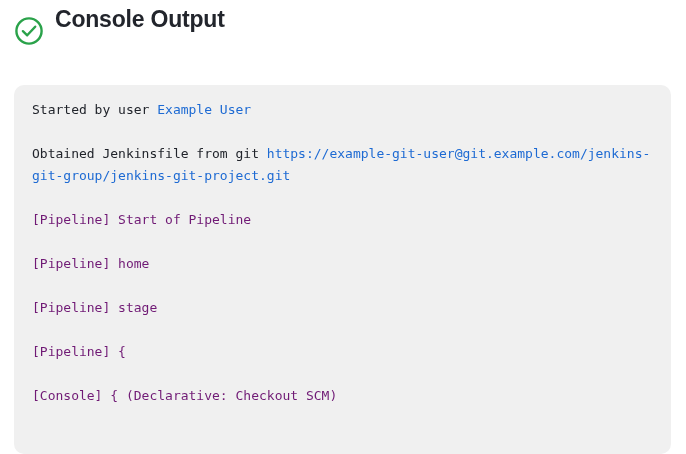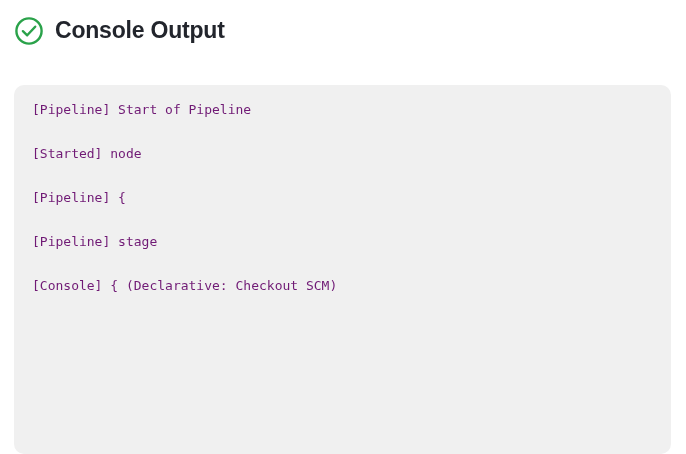--- a/index.html
+++ b/index.html
@@ -12,21 +12,21 @@
     overflow: hidden;
   }
   body {
     font-family: "Liberation Sans", sans-serif;
     -webkit-font-smoothing: antialiased;
   }
 
   
   .page-header {
     display: flex;
-    align-items: center;
+    align-items: flex-end;
     gap: 11px;
     padding: 15px 0 0 14px;
     height: 46px;
     box-sizing: border-box;
   }
   .status-icon {
     width: 30px;
     height: 30px;
     flex: 0 0 30px;
     display: block;
@@ -80,25 +80,26 @@
   <span class="status-icon">
     <svg width="30" height="30" viewBox="0 0 30 30" aria-hidden="true">
       <circle cx="15" cy="15" r="12.6" fill="none" stroke="#2aa24a" stroke-width="2.4"></circle>
       <path d="M8.9 15.2 L13.2 19.3 L21.2 10.7" fill="none" stroke="#2aa24a" stroke-width="2.4" stroke-linecap="round" stroke-linejoin="round"></path>
     </svg>
   </span>
   <h1 class="page-title">Console Output</h1>
 </div>
 
 <div class="console-panel">
-  <pre class="console-log">
+  <pre class="console-log"><span class="log-line">Started by user <span class="log-link">Example User</span></span>
+<span class="log-line">Obtained Jenkinsfile from git <span class="log-link">https://example-git-user@git.example.com/jenkins-git-group/jenkins-git-project.git</span></span>
 <span class="log-line muted">[Pipeline] Start of Pipeline</span>
-<span class="log-line muted">[Started] node</span>
+<span class="log-line muted">[Pipeline] home</span>
+<span class="log-line muted">[Pipeline] stage</span>
 <span class="log-line muted">[Pipeline] {</span>
-<span class="log-line muted">[Pipeline] stage</span>
 <span class="log-line muted">[Console] { (Declarative: Checkout SCM)</span>
 
 
 
 
 
 
 </pre>
 </div>
 

